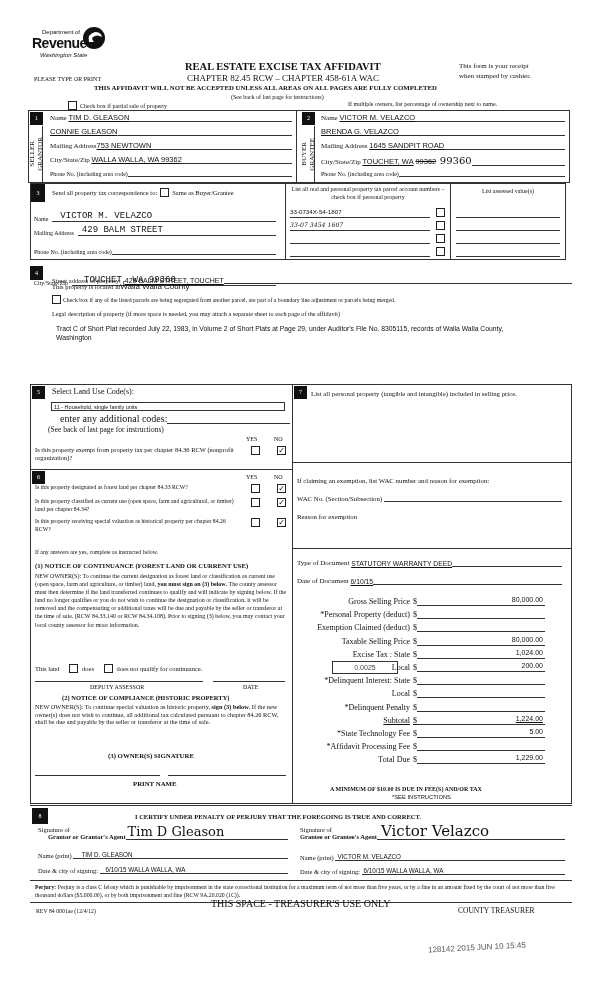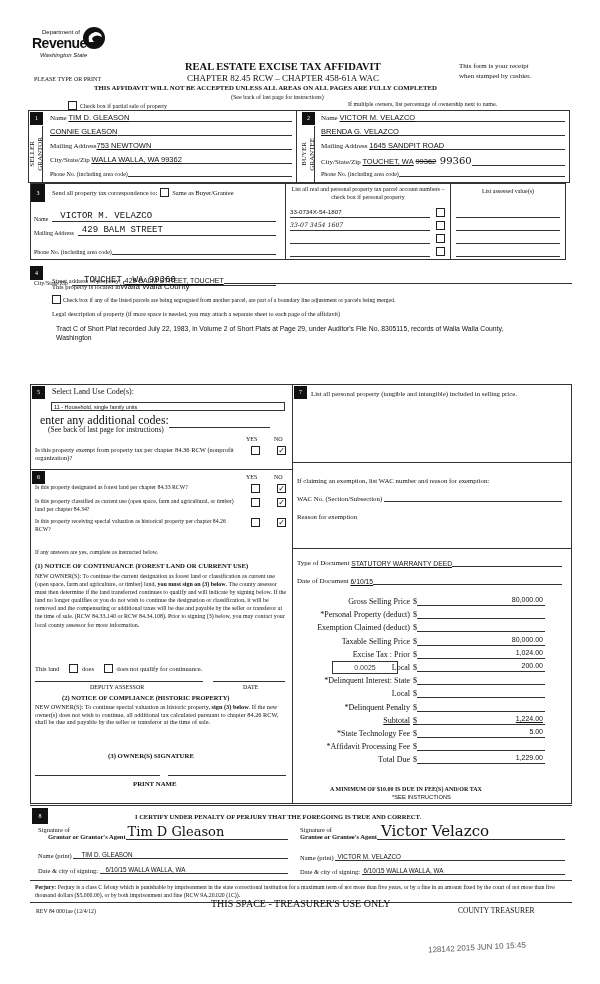--- a/index.html
+++ b/index.html
@@ -163,21 +163,21 @@
 
 <div class="abs box" style="left:30px;top:384px;width:542px;height:420px;"></div>
 <div class="abs" style="left:292px;top:384px;width:1px;height:420px;background:#333;"></div>
 <div class="abs" style="left:30px;top:469px;width:262px;height:1px;background:#333;"></div>
 <div class="abs" style="left:292px;top:462px;width:280px;height:1px;background:#333;"></div>
 <div class="abs" style="left:292px;top:548px;width:280px;height:1px;background:#333;"></div>
 
 <div class="abs num" style="left:32px;top:386px;">5</div>
 <div class="abs" style="left:52px;top:387px;font-size:8px;">Select Land Use Code(s):</div>
 <div class="abs sans" style="left:51px;top:402px;width:234px;height:9px;border:1px solid #333;font-size:5.5px;padding-left:2px;line-height:8px;">11 - Household, single family units</div>
-<div class="row" style="left:40px;top:413px;width:230px;font-size:12px;">
+<div class="row" style="left:60px;top:413px;width:230px;font-size:10px;">
   <span>enter any additional codes:</span>
     <span class="ul" style="flex:1;"></span>
 </div>
 <div class="abs" style="left:48px;top:425px;font-size:7.5px;">(See back of last page for instructions)</div>
 <div class="abs" style="left:246px;top:436px;font-size:6px;">YES</div>
 <div class="abs" style="left:274px;top:436px;font-size:6px;">NO</div>
 <div class="abs" style="left:35px;top:446px;width:200px;font-size:6.5px;line-height:8px;">Is this property exempt from property tax per chapter 84.36 RCW (nonprofit organization)?</div>
 <span class="abs cb" style="left:251px;top:446px;"></span>
 <span class="abs cb checked" style="left:277px;top:446px;"></span>
 
@@ -248,21 +248,21 @@
       <span class="lbl">Exemption Claimed (deduct)</span>
       <span style="margin-left:3px;">$</span>
       <span class="line"></span>
     </div>
     <div class="money-row" style="top: 635.6px;">
       <span class="lbl">Taxable Selling Price</span>
       <span style="margin-left:3px;">$</span>
       <span class="line">80,000.00</span>
     </div>
     <div class="money-row" style="top: 648.8px;">
-      <span class="lbl">Excise Tax : Prior</span>
+      <span class="lbl">Excise Tax : State</span>
       <span style="margin-left:3px;">$</span>
       <span class="line">1,024.00</span>
     </div>
     <div class="money-row" style="top: 662px;">
       <span class="lbl">Local</span>
       <span style="margin-left:3px;">$</span>
       <span class="line">200.00</span>
     </div>
     <div class="money-row" style="top: 675.2px;">
       <span class="lbl">*Delinquent Interest: State</span>

